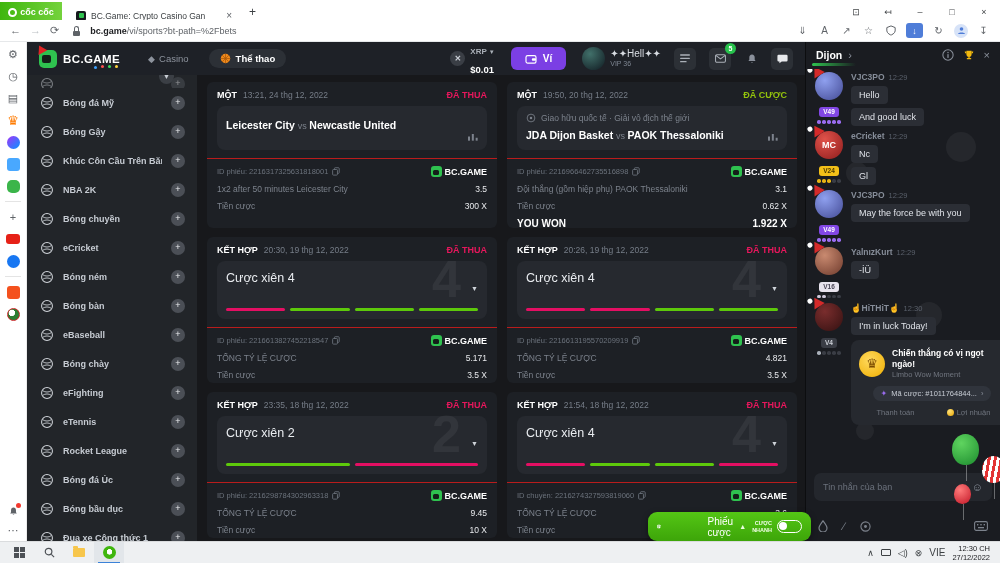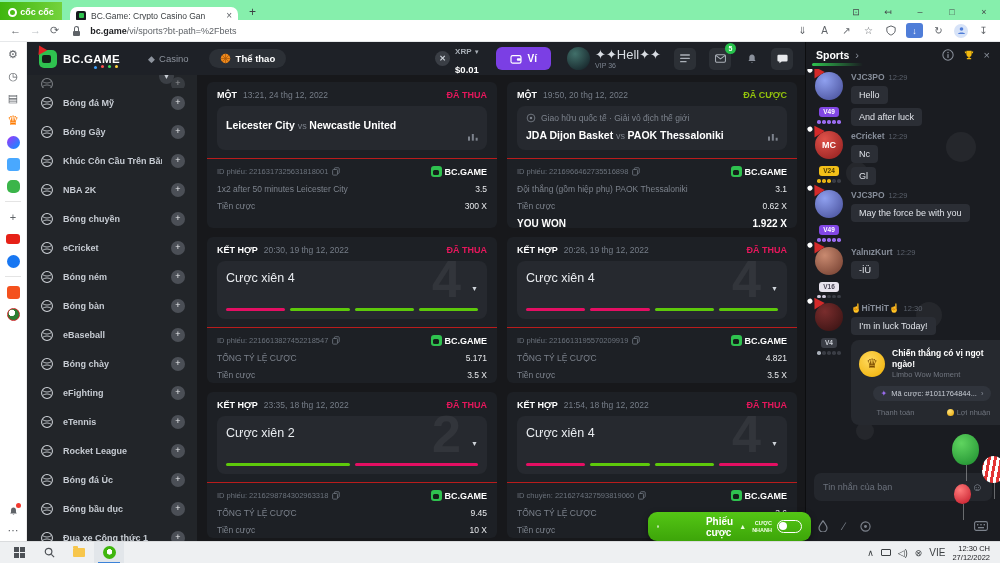--- a/index.html
+++ b/index.html
@@ -1,21 +1,21 @@
 <!DOCTYPE html>
 <html><head>
 <meta charset="utf-8">
 <style>
   html,body{margin:0;padding:0;background:#000;}
   *{box-sizing:border-box;}
   #stage{position:relative;width:1000px;height:563px;overflow:hidden;background:#17181b;
          font-family:"Liberation Sans",sans-serif;-webkit-font-smoothing:antialiased;}
 
   
-  #tabstrip{position:absolute;left:0;top:0;width:100%;height:24px;background:#86efac;display:flex;align-items:center;}
+  #tabstrip{position:absolute;left:0;top:0;width:100%;height:24px;background:#ffffff;display:flex;align-items:center;}
   .brandblock{width:62px;height:20px;background:linear-gradient(90deg,#3fb60e,#74d23c);color:#fff;font-weight:bold;
               font-size:9px;display:flex;align-items:center;justify-content:center;gap:3px;}
   .cc-logo{width:9px;height:9px;border:2px solid #fff;border-radius:50%;}
   .tab{margin-left:8px;width:168px;height:17px;align-self:flex-end;background:#fff;border-radius:7px 7px 0 0;
        display:flex;align-items:center;padding:0 6px;gap:5px;}
   .favicon{width:10px;height:10px;background:#15191c;border-radius:2px;position:relative;flex:none;}
   .favicon:after{content:'';position:absolute;inset:2.5px;background:#2fc24f;border-radius:1px;}
   .tab-title{font-size:8.5px;color:#3c4043;white-space:nowrap;overflow:hidden;flex:1;}
   .tab-close{font-size:10px;color:#5f6368;}
   .newtab{margin-left:11px;color:#3c4043;font-size:12px;line-height:1;}
@@ -82,21 +82,21 @@
         display:flex;align-items:center;justify-content:center;}
   .cur-col{line-height:1.15;text-align:left;}
   .cur-code{font-size:8px;color:#aab0b8;font-weight:bold;}
   .cur-caret{font-size:6px;color:#aab0b8;}
   .cur-amt{font-size:9.5px;color:#fff;font-weight:bold;}
   .vi-btn{background:#7b3fe4;border-radius:6px;height:23px;padding:0 14px;display:flex;align-items:center;gap:6px;
           color:#fff;font-size:10px;font-weight:bold;margin-left:10px;}
   .user{display:flex;align-items:center;gap:5px;margin-left:10px;}
   .user-avatar{width:23px;height:23px;border-radius:50%;background:radial-gradient(circle at 35% 30%,#41706a,#101a21);position:relative;}
   .user-meta{line-height:1.2;}
-  .user-name{font-size:13px;color:#d8dce2;}
+  .user-name{font-size:10px;color:#d8dce2;}
   .user-vip{font-size:7px;color:#7d8591;}
   .hdr-chip{width:22px;height:22px;background:#2c3036;border-radius:5px;display:flex;align-items:center;justify-content:center;
             margin-left:7px;position:relative;flex:none;}
   .mail-badge{position:absolute;top:-5px;right:-5px;min-width:11px;height:11px;border-radius:6px;background:#27c24c;color:#fff;
               font-size:7px;font-weight:bold;display:flex;align-items:center;justify-content:center;padding:0 2px;}
   .bell-plain{margin-left:9px;}
 
   
   #sidebar{position:absolute;left:0;top:33px;width:170px;height:466px;background:#222529;overflow:hidden;}
   .scroll-chip{position:absolute;left:132px;top:-6px;width:15px;height:15px;border-radius:50%;background:#3b3f45;color:#c9ced5;
@@ -137,21 +137,21 @@
   .brand-ic:before{content:'';position:absolute;left:2px;top:3.5px;width:6px;height:5px;background:#142019;border-radius:1.5px;}
   .vrow{display:flex;justify-content:space-between;font-size:8.5px;color:#7c828c;margin-top:7px;gap:8px;}
   .vrow .val{color:#e8eaed;white-space:nowrap;}
   .vrow.strong{font-size:10px;}
   .vrow.strong .lab,.vrow.strong .val{color:#fff;font-weight:bold;}
   .vrow .lab{white-space:nowrap;overflow:hidden;}
 
   
   #betslip{position:absolute;left:621px;top:470px;width:163px;height:29px;background:linear-gradient(180deg,#54c615,#3da509);
            border-radius:9px;display:flex;align-items:center;padding:0 9px;gap:6px;z-index:8;box-shadow:0 2px 6px rgba(0,0,0,.4);}
-  .bs-label{color:#fff;font-weight:bold;font-size:10px;margin-left:41px;}
+  .bs-label{color:#fff;font-weight:normal;font-size:10px;margin-left:41px;}
   .bs-caret{color:#eaffe0;font-size:7px;}
   .quick{margin-left:auto;display:flex;align-items:center;gap:5px;}
   .quick-label{color:#f2ffe8;font-size:5.5px;font-weight:bold;text-align:right;line-height:1.25;white-space:pre-line;}
   .toggle{width:25px;height:13px;border:1.5px solid #fff;border-radius:8px;position:relative;}
   .knob{position:absolute;left:1px;top:1px;width:8px;height:8px;background:#fff;border-radius:50%;}
 
   
   #chat{position:absolute;left:778px;top:0;width:195px;height:499px;background:#1a1c21;border-left:1px solid #0c0d0f;overflow:hidden;}
   .chat-head{height:26px;display:flex;align-items:center;padding:0 10px;gap:6px;position:relative;z-index:4;}
   .chat-title{color:#fff;font-weight:bold;font-size:10.5px;position:relative;}
@@ -793,21 +793,21 @@
           </span>
       </span>
     </div>
 
     <div id="chat">
       <i class="snow" style="left:40px;top:120px;width:22px;height:22px;"></i>
       <i class="snow" style="left:140px;top:90px;width:30px;height:30px;"></i>
       <i class="snow" style="left:110px;top:260px;width:26px;height:26px;"></i>
       <i class="snow" style="left:50px;top:380px;width:18px;height:18px;"></i>
       <div class="chat-head">
-        <span class="chat-title">Sports</span>
+        <span class="chat-title">Dijon</span>
         <span class="chat-chevron">›</span>
         <span class="chat-head-icons">
           <svg width="12" height="12" viewBox="0 0 14 14">
               <circle cx="7" cy="7" r="6" fill="none" stroke="#8b919c" stroke-width="1.2"></circle>
               <rect x="6.3" y="6" width="1.4" height="4.4" fill="#8b919c"></rect>
               <rect x="6.3" y="3.4" width="1.4" height="1.5" fill="#8b919c"></rect>
             </svg>
           <svg width="12" height="12" viewBox="0 0 14 14">
               <path d="M4 2 H10 V6 A3 3 0 0 1 4 6 Z" fill="#f2b90d"></path>
               <path d="M2 3 H4 V5.5 A2.3 2.3 0 0 1 2 3 Z M12 3 H10 V5.5 A2.3 2.3 0 0 0 12 3 Z" fill="#f2b90d"></path>
@@ -829,21 +829,21 @@
                 <i class="pip on v49"></i>
                 <i class="pip on v49"></i>
                 <i class="pip on v49"></i>
                 <i class="pip on v49"></i>
                 <i class="pip on v49"></i>
               </div>
     </div>
     <div class="mbody">
       <div class="mname"><span class="nm">VJC3PO</span><span class="mtime">12:29</span></div>
     <div class="bubble">Hello</div>
-              <div class="bubble">And after luck</div>
+              <div class="bubble">And good luck</div>
             </div>
   </div>
           <div class="msg">
     <div class="avatar-col">
       <div class="avatar a3">
                 <i class="hat"></i>
                 <span class="av-label">MC</span>
               </div>
       <span class="vbadge v24">V24</span>
       <div class="pips">

